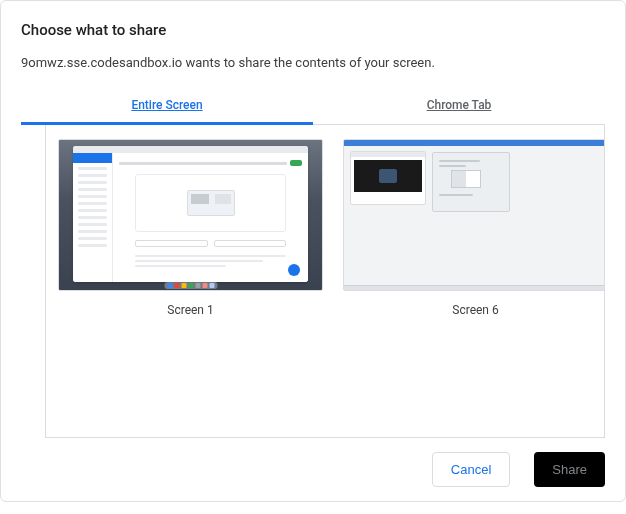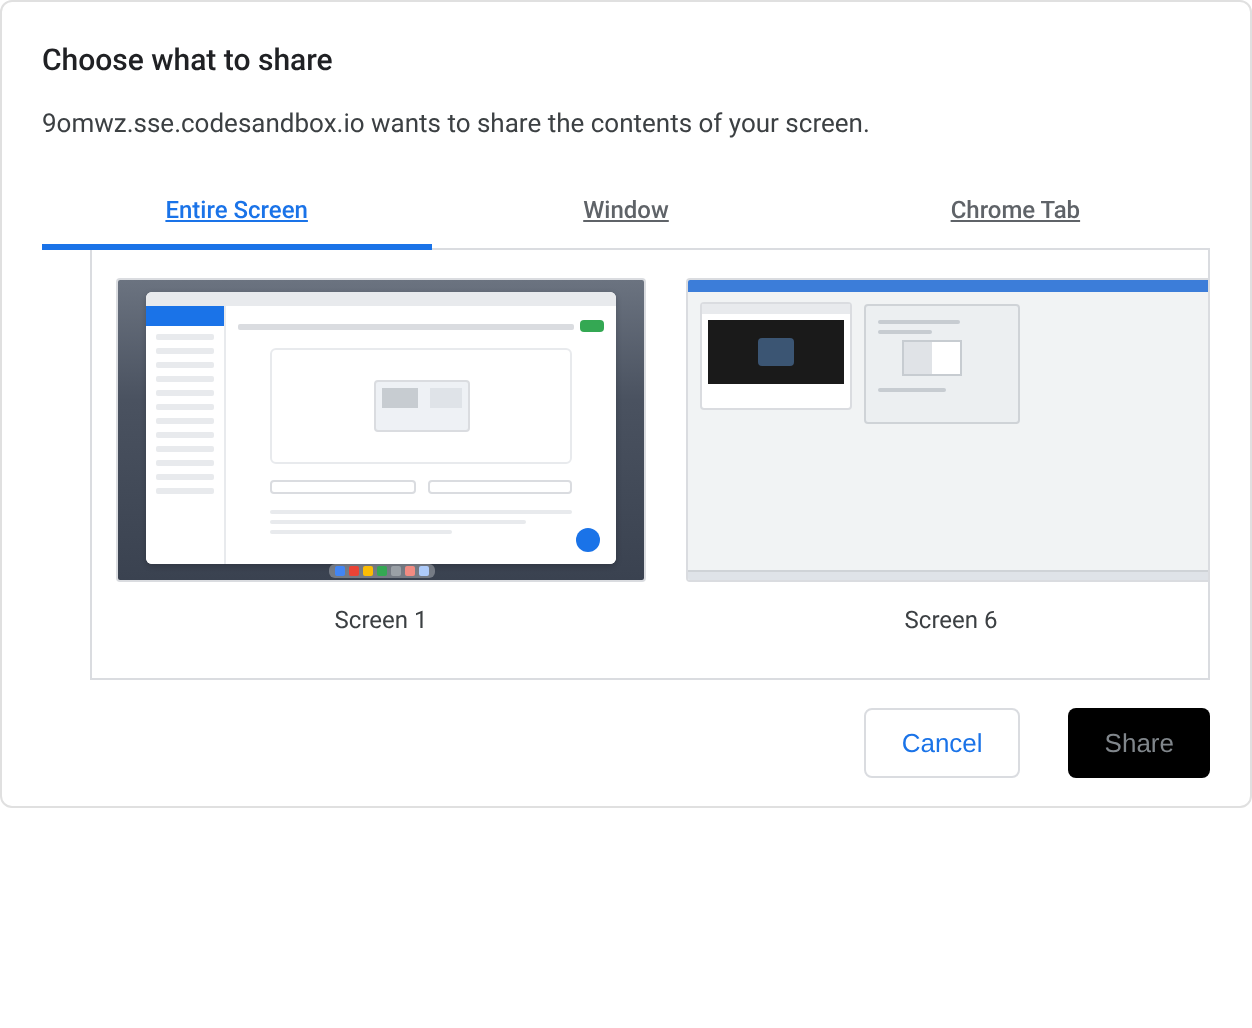--- a/index.html
+++ b/index.html
@@ -7,21 +7,21 @@
       font-family: -apple-system, BlinkMacSystemFont, "Segoe UI", Roboto, Arial, sans-serif;
       font-size: 13px;
       color: #202124;
       background: #fff;
       width: 626px;
       height: 514px;
       overflow: hidden;
     }
     .dialog {
       width: 626px;
-      height: 404px;
+      height: 502px;
       border: 1px solid #e0e0e0;
       border-radius: 6px;
       background: #fff;
       padding: 20px 20px 14px 20px;
       display: flex;
       flex-direction: column;
     }
     .title {
       font-size: 15px;
       font-weight: 500;
@@ -176,23 +176,20 @@
 </head>
 <body>
 
 <div class="dialog">
   <div class="title">Choose what to share</div>
   <div class="message">9omwz.sse.codesandbox.io wants to share the contents of your screen.</div>
 
   <div class="tabs">
     <div class="tab active">
       <span>Entire Screen</span>
-    </div>
-    <div class="tab">
-      <span>Window</span>
     </div>
     <div class="tab">
       <span>Chrome Tab</span>
     </div>
   </div>
 
   <div class="content-area">
     <div class="screen-option">
       <div class="thumb">
         <div class="s1-wall"></div>

